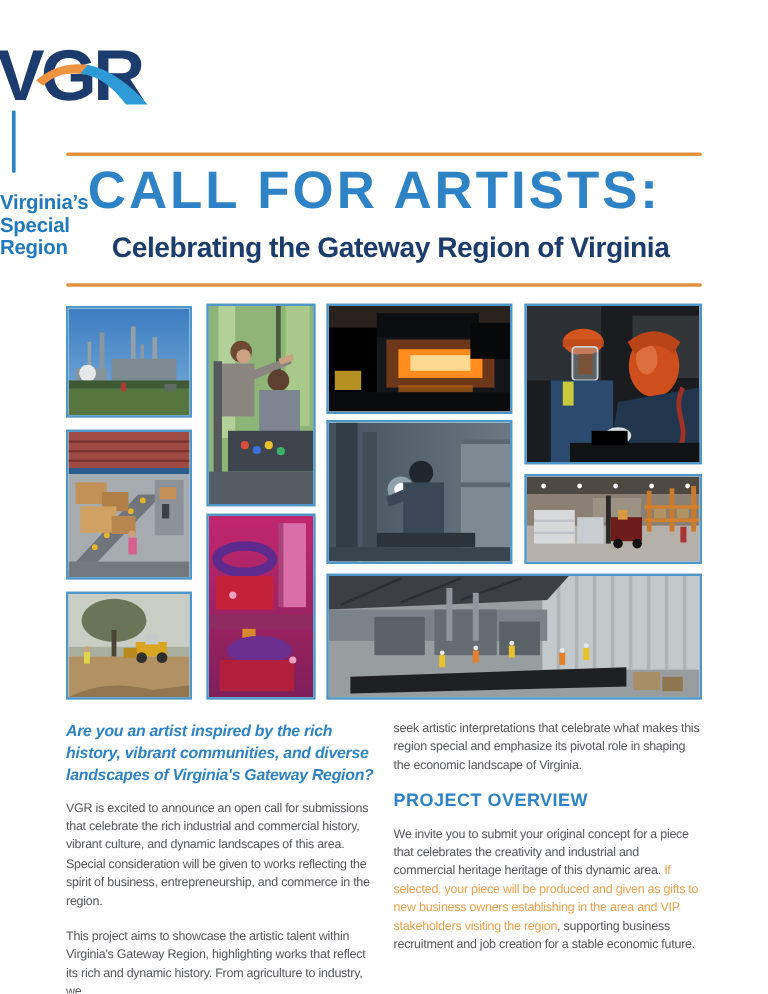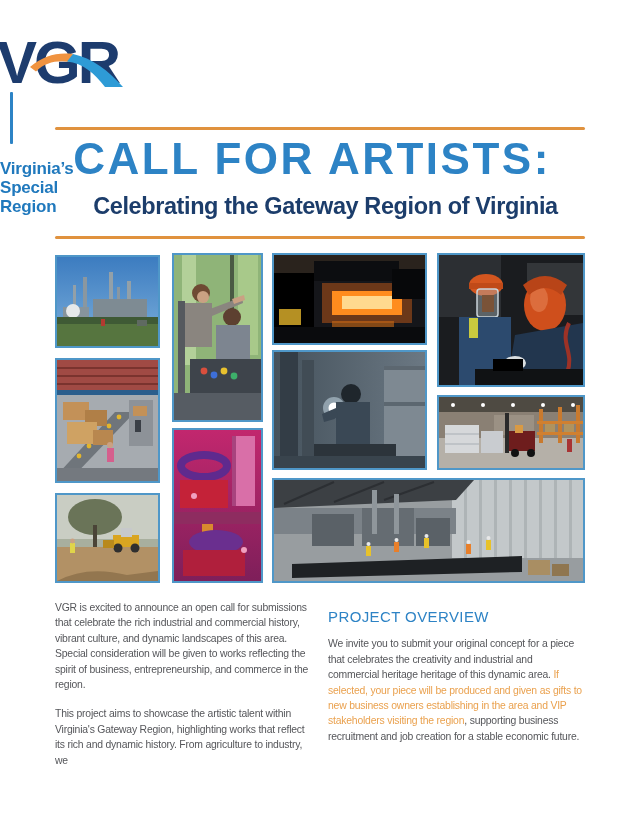--- a/index.html
+++ b/index.html
@@ -46,21 +46,21 @@
   
   .col { position:absolute; top:600px; width:258px; font-size:10.4px; line-height:15.4px; letter-spacing:-0.2px; }
   .col-left  { left:55px; }
   .col-right { left:328px; }
   .intro-heading {
     color:#2d83c5; font-weight:bold; font-style:italic;
     font-size:13.2px; line-height:18.5px; letter-spacing:-0.2px; margin-bottom:11px;
   }
   .para { margin-bottom:14px; }
   .section-heading {
-    color:#2d83c5; font-weight:normal; font-size:15px; letter-spacing:0.4px;
+    color:#2d83c5; font-weight:bold; font-size:15px; letter-spacing:0.4px;
     margin:9px 0 12px 0; font-style:normal;
   }
   .hl { color:#eaa14e; font-weight:normal; }
 </style>
 </head>
 <body>
 
 <div class="page">
 
   <div class="logo-row">
@@ -325,22 +325,24 @@
         <rect x="70" y="34" width="26" height="20" fill="#6e1d1d"></rect>
         <circle cx="76" cy="56" r="4" fill="#111111"></circle>
         <circle cx="92" cy="56" r="4" fill="#111111"></circle>
         <rect x="76" y="28" width="8" height="8" fill="#d99a44"></rect>
         <rect x="128" y="42" width="5" height="13" fill="#a83333"></rect>
       </svg>
     </div>
   </div>
 
   <div class="col col-left">
+    <div class="intro-heading">Are you an artist inspired by the rich history, vibrant communities, and diverse landscapes of Virginia's Gateway Region?</div>
     <p class="para">VGR is excited to announce an open call for submissions that celebrate the rich industrial and commercial history, vibrant culture, and dynamic landscapes of this area. Special consideration will be given to works reflecting the spirit of business, entrepreneurship, and commerce in the region.</p>
     <p class="para">This project aims to showcase the artistic talent within Virginia's Gateway Region, highlighting works that reflect its rich and dynamic history. From agriculture to industry, we</p>
   </div>
 
   <div class="col col-right">
+    <p class="para">seek artistic interpretations that celebrate what makes this region special and emphasize its pivotal role in shaping the economic landscape of Virginia.</p>
     <div class="section-heading">PROJECT OVERVIEW</div>
     <p class="para"><span>We invite you to submit your original concept for a piece that celebrates the creativity and industrial and commercial heritage heritage of this dynamic area. </span><span class="hl">If selected, your piece will be produced and given as gifts to new business owners establishing in the area and VIP stakeholders visiting the region</span><span>, supporting business recruitment and job creation for a stable economic future.</span></p>
   </div>
 
 </div>
 
 </body></html>

